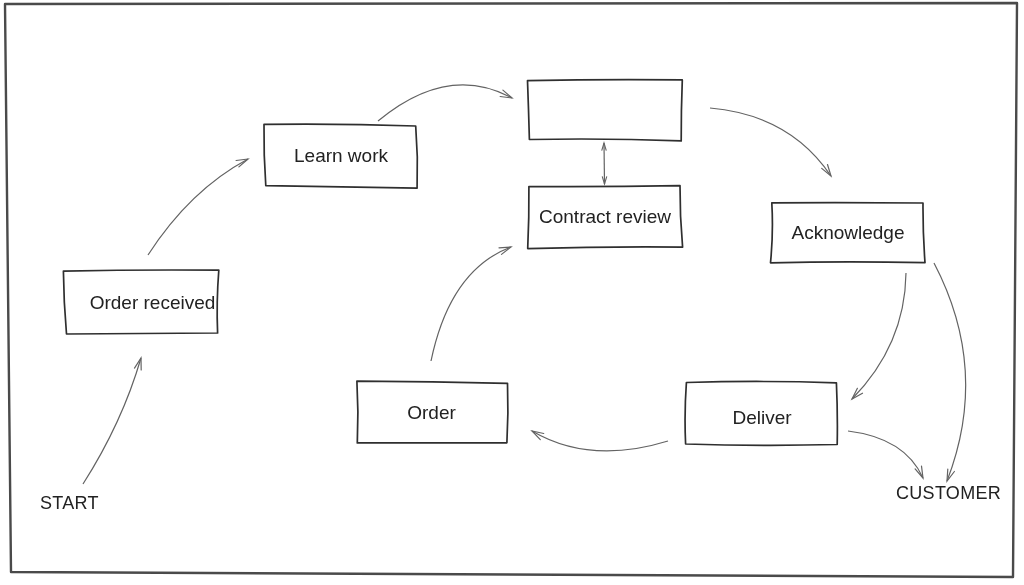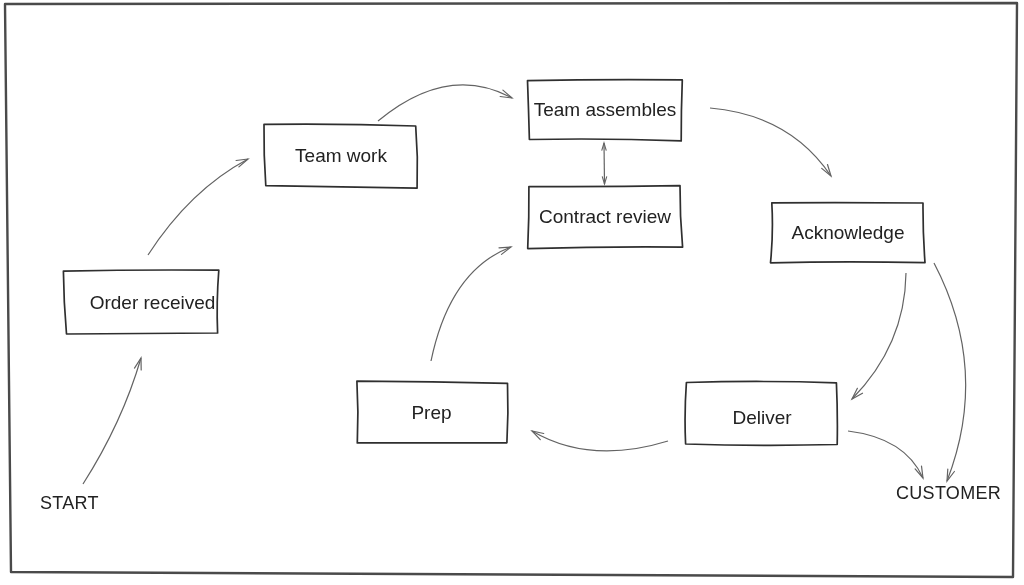--- a/index.html
+++ b/index.html
@@ -44,22 +44,21 @@
       <path d="M668,441 Q590,465 532,431" fill="none" stroke="#636363" stroke-width="1.2"></path>
       <path d="M543.7,433.5 L532,431 L540.3,439.6" fill="none" stroke="#636363" stroke-width="1.2" stroke-linecap="round"></path>
       <path d="M431,361 Q450,270 511,247" fill="none" stroke="#636363" stroke-width="1.2"></path>
       <path d="M501.5,254.4 L511,247 L499.0,247.8" fill="none" stroke="#636363" stroke-width="1.2" stroke-linecap="round"></path>
       <path d="M604,143 L604.5,184" fill="none" stroke="#636363" stroke-width="1.2"></path>
       <path d="M606.3,150.7 L604,143 L601.7,150.7" fill="none" stroke="#636363" stroke-width="1.1"></path>
       <path d="M602.2,176.3 L604.5,184 L606.8,176.3" fill="none" stroke="#636363" stroke-width="1.1"></path>
     </svg>
 
   <div class="box-label" style="left:65px;top:271px;width:175px;height:63px">Order received</div>
-  <div class="box-label" style="left:265px;top:125px;width:152px;height:62px">Team work</div>
-  <div class="box-label" style="left:529px;top:79px;width:152px;height:61px">Team assembles</div>
+  <div class="box-label" style="left:265px;top:125px;width:152px;height:62px">Learn work</div>
   <div class="box-label" style="left:772px;top:202px;width:152px;height:62px">Acknowledge</div>
   <div class="box-label" style="left:529px;top:187px;width:152px;height:60px">Contract review</div>
-  <div class="box-label" style="left:356px;top:382px;width:151px;height:61px">Prep</div>
+  <div class="box-label" style="left:356px;top:382px;width:151px;height:61px">Order</div>
   <div class="box-label" style="left:687px;top:383px;width:150px;height:69px">Deliver</div>
 
   <div class="free-label" style="left:40px;top:493px">START</div>
   <div class="free-label" style="left:896px;top:483px">CUSTOMER</div>
 </div>
 
 </body></html>

